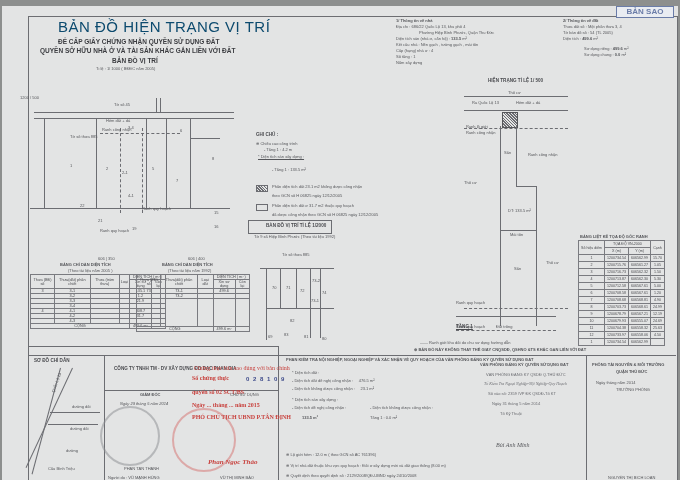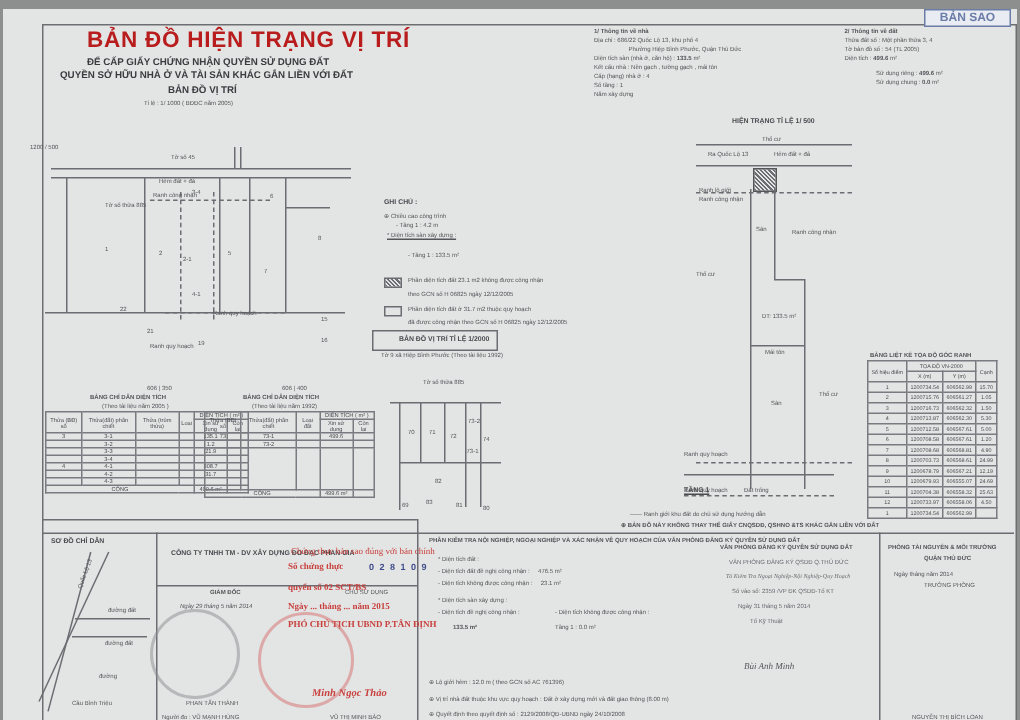--- a/index.html
+++ b/index.html
@@ -1,21 +1,21 @@
 <!DOCTYPE html>
 <html><head>
 <meta charset="utf-8">
 <style>
   html,body{margin:0;padding:0;}
   body{width:680px;height:480px;background:#8d8f8e;font-family:"Liberation Sans",sans-serif;color:#3c3d40;overflow:hidden;position:relative;}
   .paper{position:absolute;left:2px;top:6px;width:676px;height:474px;background:#e3e4e4;}
   .frame{position:absolute;left:26px;top:10px;width:648px;height:466px;border:1px solid #6d6e72;}
   .abs{position:absolute;}
   .t{position:absolute;white-space:nowrap;}
-  .title{font-weight:bold;font-size:15px;letter-spacing:0.5px;color:#b91c1c;}
+  .title{font-weight:normal;font-size:15px;letter-spacing:0.5px;color:#0c4a6e;}
   .sub{font-weight:bold;font-size:6.5px;color:#3b3c40;}
   .tiny{font-size:4px;color:#55565a;}
   .small{font-size:4.6px;color:#4a4b4f;}
   .bold{font-weight:bold;}
   .line{position:absolute;background:#6c6d72;}
   .dash{position:absolute;border-top:1px dashed #6c6d72;height:0;}
   .vdash{position:absolute;border-left:1px dashed #6c6d72;width:0;}
   .red{color:#c8413d;}
   .stamp{position:absolute;border-radius:50%;}
   table{border-collapse:collapse;}
@@ -412,21 +412,21 @@
   <div class="t tiny" style="left:106px;top:469px;"><span>Người đo :</span> <span>VŨ MẠNH HÙNG</span></div>
 
   <div class="t red" style="left:192px;top:359px;font-size:6px;font-family:'Liberation Serif',serif;">Chứng thực bản sao đúng với bản chính</div>
   <div class="t red" style="left:190px;top:369px;font-size:6px;font-family:'Liberation Serif',serif;font-weight:bold;">Số chứng thực</div>
   <div class="t" style="left:244px;top:370px;font-size:6px;color:#3d4a8a;font-weight:bold;letter-spacing:1px;">0 2 8 1 0 9</div>
   <div class="t red" style="left:190px;top:383px;font-size:6px;font-family:'Liberation Serif',serif;font-weight:bold;">quyển số 02 SCT/BS</div>
   <div class="t tiny" style="left:228px;top:386px;">CHỦ SỬ DỤNG</div>
   <div class="t red" style="left:190px;top:396px;font-size:6px;font-family:'Liberation Serif',serif;font-weight:bold;">Ngày ... tháng ... năm 2015</div>
   <div class="t red" style="left:190px;top:408px;font-size:6px;font-family:'Liberation Serif',serif;font-weight:bold;">PHÓ CHỦ TỊCH UBND P.TÂN ĐỊNH</div>
   <div class="stamp" style="left:170px;top:402px;width:60px;height:60px;border:2px solid #d2625f;opacity:0.45;"></div>
-  <div class="t red" style="left:206px;top:452px;font-size:7px;font-family:'Liberation Serif',serif;font-style:italic;font-weight:bold;">Minh Ngọc Thảo</div>
+  <div class="t red" style="left:206px;top:452px;font-size:7px;font-family:'Liberation Serif',serif;font-style:italic;font-weight:bold;">Phan Ngọc Thảo</div>
   <div class="t tiny" style="left:218px;top:469px;">VŨ THỊ MINH BẢO</div>
 
   <div class="t tiny bold" style="left:284px;top:351px;">PHẦN KIỂM TRA NỘI NGHIỆP, NGOẠI NGHIỆP VÀ XÁC NHẬN VỀ QUY HOẠCH CỦA VĂN PHÒNG ĐĂNG KÝ QUYỀN SỬ DỤNG ĐẤT</div>
   <div class="t tiny" style="left:290px;top:364px;">* Diện tích đất :</div>
   <div class="t tiny" style="left:290px;top:372px;"><span>- Diện tích đất đề nghị công nhận :</span> &nbsp;&nbsp;&nbsp; <span>476.5 m²</span></div>
   <div class="t tiny" style="left:290px;top:380px;"><span>- Diện tích không được công nhận :</span> &nbsp;&nbsp;&nbsp; <span>23.1 m²</span></div>
   <div class="t tiny" style="left:290px;top:391px;">* Diện tích sàn xây dựng :</div>
   <div class="t tiny" style="left:290px;top:399px;">- Diện tích đề nghị công nhận :</div>
   <div class="t tiny" style="left:368px;top:399px;">- Diện tích không được công nhận :</div>
   <div class="t tiny bold" style="left:300px;top:409px;">133.5 m²</div>

